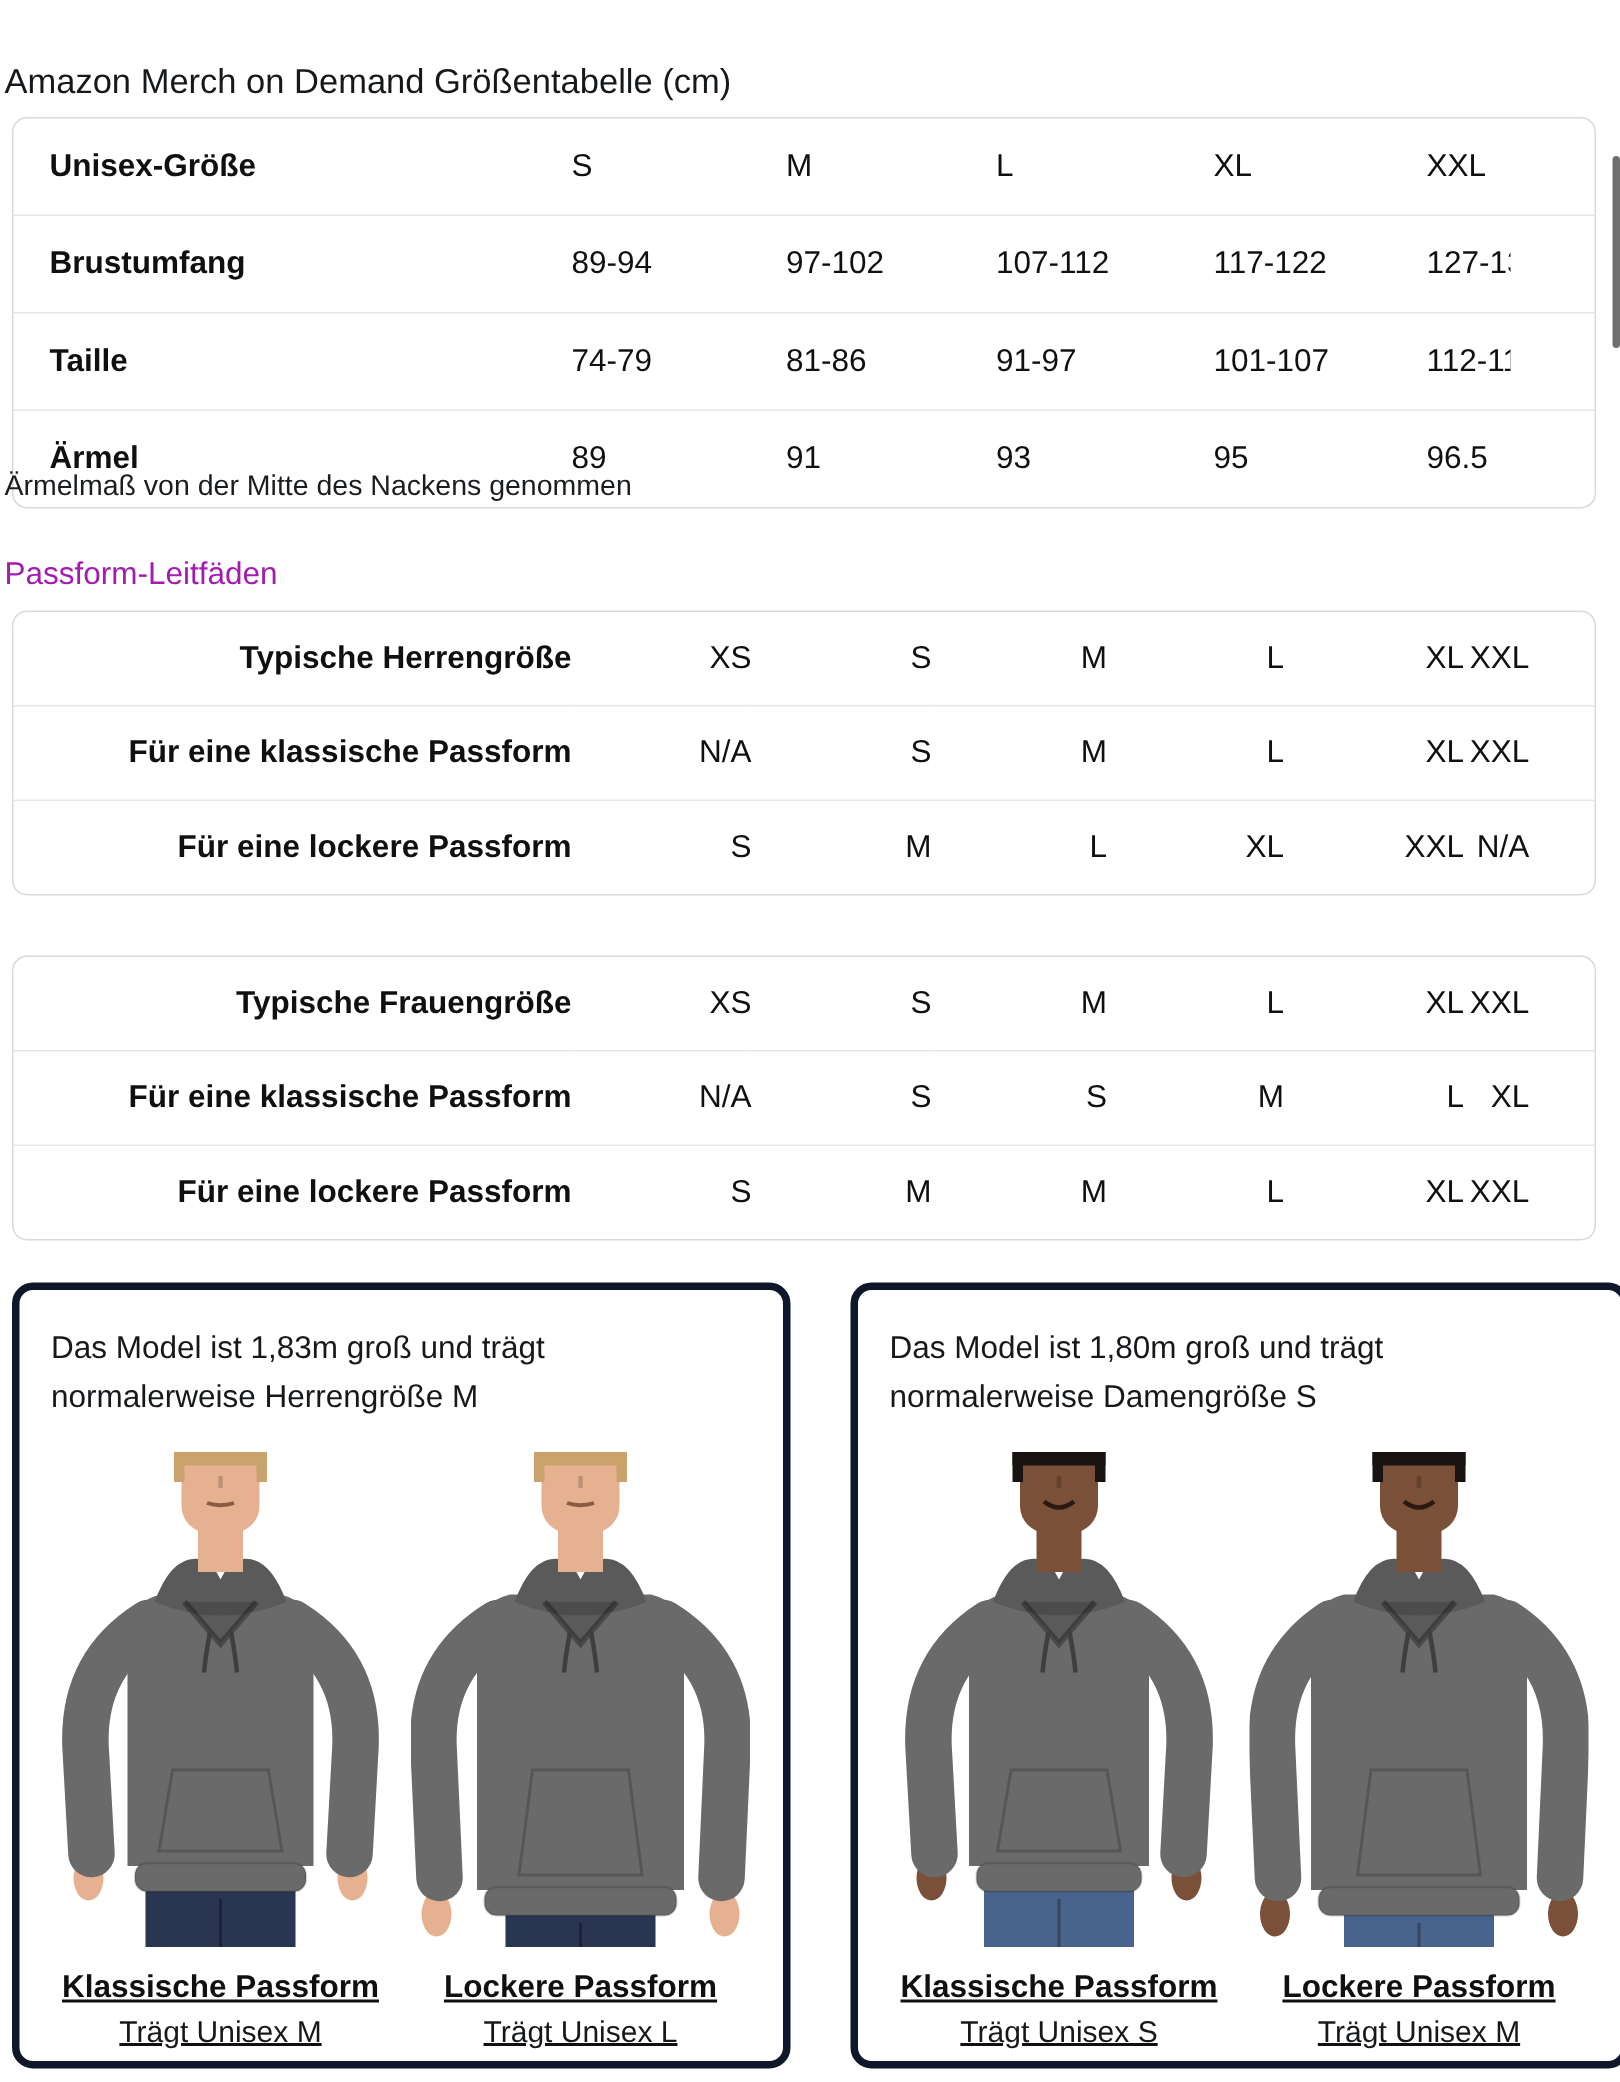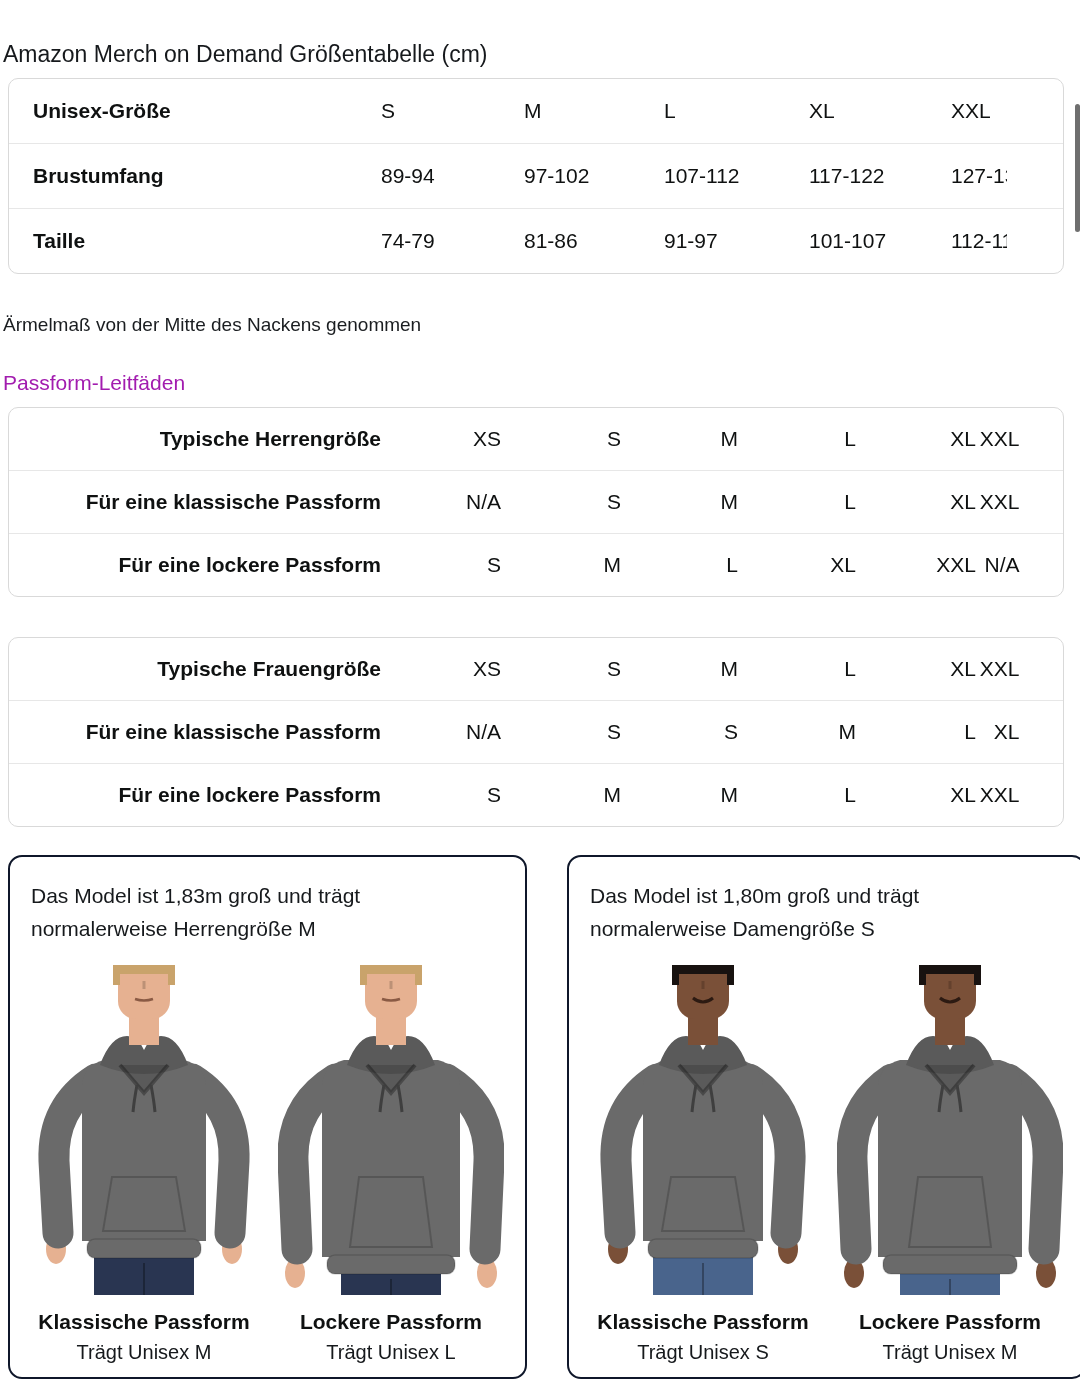--- a/index.html
+++ b/index.html
@@ -28,27 +28,27 @@
   .tbl-2{top:407px;text-align:right;}  .tbl-2 td{height:62px;}
   .tbl-3{top:637px;}  .tbl-3 td{height:62px;text-align:right;}
 
   .scrollbar-thumb{
     position:absolute;right:0;top:104px;width:5px;height:128px;
     background:#6f6f6f;border-radius:3px;
   }
 
   .card{
     position:absolute;top:855px;width:519px;height:524px;box-sizing:border-box;
-    background:#fff;border:2px solid #0f172a;border-radius:14px;
+    background:#fff;border:5px solid #0f172a;border-radius:14px;
     padding:22px 21px 16px 21px;
   }
   .card-left{left:8px;}
   .card-right{left:567px;}
   .card-desc{font-size:21px;line-height:33px;color:#16191c;width:440px;}
-  .photos{display:flex;gap:14px;margin-top:20px;justify-content:space-between;}
+  .photos{display:flex;gap:14px;margin-top:20px;justify-content:flex-start;text-decoration:underline;}
   .figure{width:226px;}
   .photo{width:226px;height:330px;background:#fff;}
   .photo svg{display:block;}
   .fit-label{margin-top:15px;text-align:center;font-weight:bold;font-size:21px;color:#0f1111;}
   .size-label{margin-top:7px;text-align:center;font-size:20px;color:#16191c;}
 </style>
 </head>
 <body>
 
 <div class="page-title">Amazon Merch on Demand Größentabelle (cm)</div>
@@ -81,20 +81,29 @@
         <td>127-132</td>
         <td></td>
       </tr>
       <tr>
         <td class="lbl">Taille</td>
         <td>74-79</td>
         <td>81-86</td>
         <td>91-97</td>
         <td>101-107</td>
         <td>112-117</td>
+        <td></td>
+      </tr>
+      <tr>
+        <td class="lbl">Ärmel</td>
+        <td>89</td>
+        <td>91</td>
+        <td>93</td>
+        <td>95</td>
+        <td>96.5</td>
         <td></td>
       </tr>
     </tbody>
 </table>
 
 <div class="scrollbar-thumb"></div>
 
 <div class="note">Ärmelmaß von der Mitte des Nackens genommen</div>
 <div class="section-heading">Passform-Leitfäden</div>
 

